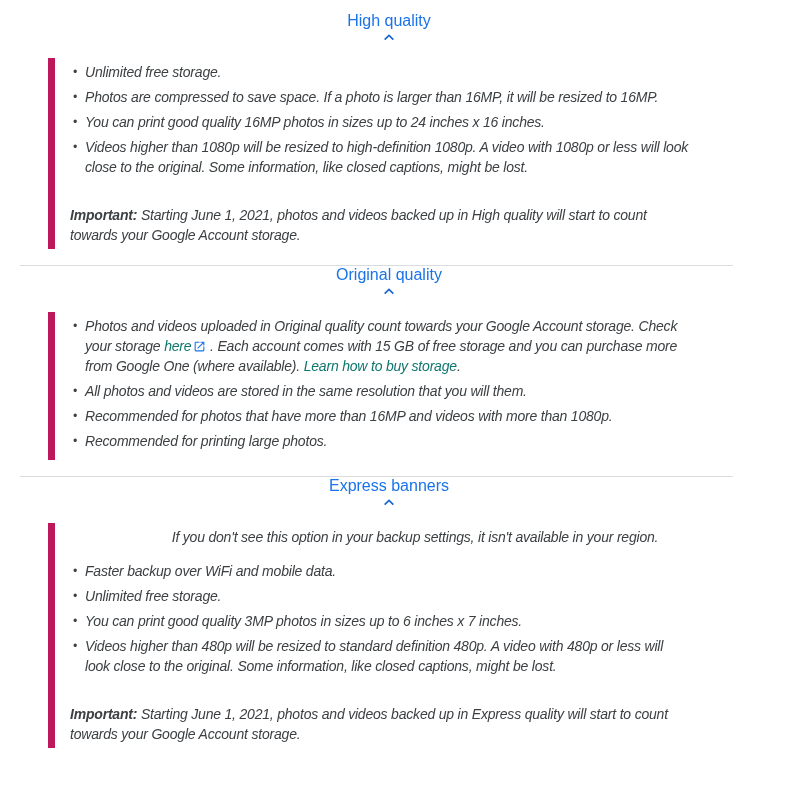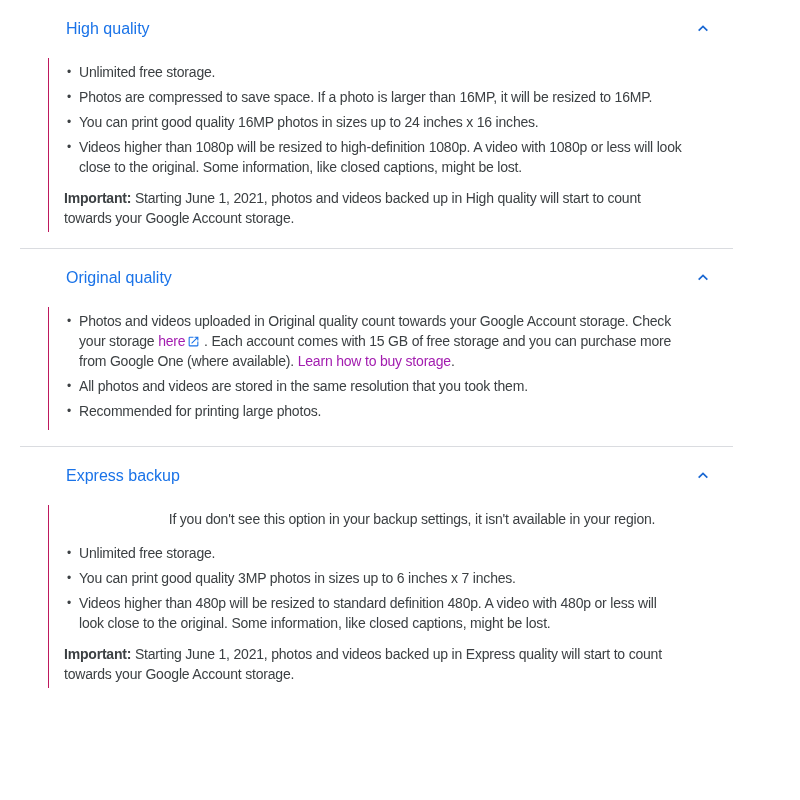--- a/index.html
+++ b/index.html
@@ -16,61 +16,63 @@
   }
   .page { width: 800px; }
 
   .section-header {
     display: flex;
     align-items: center;
     justify-content: space-between;
     height: 34px;
     padding: 0 88px 0 66px;
     cursor: pointer;
+    flex-direction: column;
   }
   .section-header.first { margin-top: 12px; }
-  .section-header.later { margin-top: 12px; }
+  .section-header.later { margin-top: 0; }
   .section-title {
     margin: 0;
     font-size: 16px;
     font-weight: 400;
     color: #1a73e8;
     letter-spacing: 0;
   }
   .chevron { display: inline-flex; width: 18px; height: 18px; align-items: center; justify-content: center; }
 
   .section-content {
     margin: 12px 40px 0 48px;
-    border-left: 1px solid #be185d;
+    border-left: 7px solid #be185d;
     padding: 4px 0 4px 15px;
     line-height: 20px;
+    font-style: italic;
   }
   .bullet-list { margin: 0; padding: 0; list-style: none; }
   .bullet-list li {
     position: relative;
     padding-left: 15px;
     margin-bottom: 5px;
     line-height: 20px;
   }
   .bullet-list li::before {
     content: "\2022";
     position: absolute;
     left: 3px;
     top: 0;
     color: #3c4043;
     font-size: 12px;
   }
   .pre-line { white-space: pre-line; }
 
   .intro-para { margin: 0 0 14px 0; line-height: 20px; text-align: center; }
-  .important { margin: 11px 0 0 0; line-height: 20px; }
+  .important { margin: 28px 0 0 0; line-height: 20px; }
   .important strong { font-weight: 700; color: #3c4043; }
 
   a.inline-link, .inline-link {
-    color: #a21caf;
+    color: #0f766e;
     text-decoration: none;
     cursor: pointer;
   }
   .ext-icon { display: inline-block; width: 13px; height: 13px; vertical-align: -2px; margin-left: 2px; }
 
   .divider {
     border: none;
     border-top: 1px solid #dadce0;
     height: 0;
     margin: 16px 67px 0 20px;
@@ -114,40 +116,42 @@
           </svg>
       </span>
     </div>
     <div class="section-content">
       <ul class="bullet-list">
         <li><span class="pre-line">Photos and videos uploaded in Original quality count towards your Google Account storage. Check
 your storage </span><a class="inline-link">here</a><span class="ext-icon"><svg width="13" height="13" viewBox="0 0 24 24">
                 <path fill="#1a73e8" d="M19 19H5V5h7V3H5a2 2 0 0 0-2 2v14a2 2 0 0 0 2 2h14c1.1 0 2-.9 2-2v-7h-2v7zM14 3v2h3.59l-9.83 9.83 1.41 1.41L19 6.41V10h2V3h-7z"></path>
               </svg></span><span class="pre-line"> . Each account comes with 15 GB of free storage and you can purchase more
 from Google One (where available). </span><a class="inline-link">Learn how to buy storage</a><span>.</span></li>
-        <li><span class="pre-line">All photos and videos are stored in the same resolution that you took them.</span></li>
+        <li><span class="pre-line">All photos and videos are stored in the same resolution that you will them.</span></li>
+        <li><span class="pre-line">Recommended for photos that have more than 16MP and videos with more than 1080p.</span></li>
         <li><span class="pre-line">Recommended for printing large photos.</span></li>
       </ul>
     </div>
   </section>
 
   <hr class="divider">
 
   <section>
     <div class="section-header later">
-      <h2 class="section-title">Express backup</h2>
+      <h2 class="section-title">Express banners</h2>
       <span class="chevron">
         <svg width="16" height="16" viewBox="0 0 24 24">
             <path d="M5.5 14.6 L12 8.2 L18.5 14.6" fill="none" stroke="#1967d2" stroke-width="2.6"></path>
           </svg>
       </span>
     </div>
     <div class="section-content">
       <p class="intro-para pre-line">If you don't see this option in your backup settings, it isn't available in your region.</p>
       <ul class="bullet-list">
+        <li><span class="pre-line">Faster backup over WiFi and mobile data.</span></li>
         <li><span class="pre-line">Unlimited free storage.</span></li>
         <li><span class="pre-line">You can print good quality 3MP photos in sizes up to 6 inches x 7 inches.</span></li>
         <li><span class="pre-line">Videos higher than 480p will be resized to standard definition 480p. A video with 480p or less will
 look close to the original. Some information, like closed captions, might be lost.</span></li>
       </ul>
       <p class="important pre-line"><strong>Important:</strong><span class="pre-line"> Starting June 1, 2021, photos and videos backed up in Express quality will start to count
 towards your Google Account storage.</span></p>
     </div>
   </section>
 

